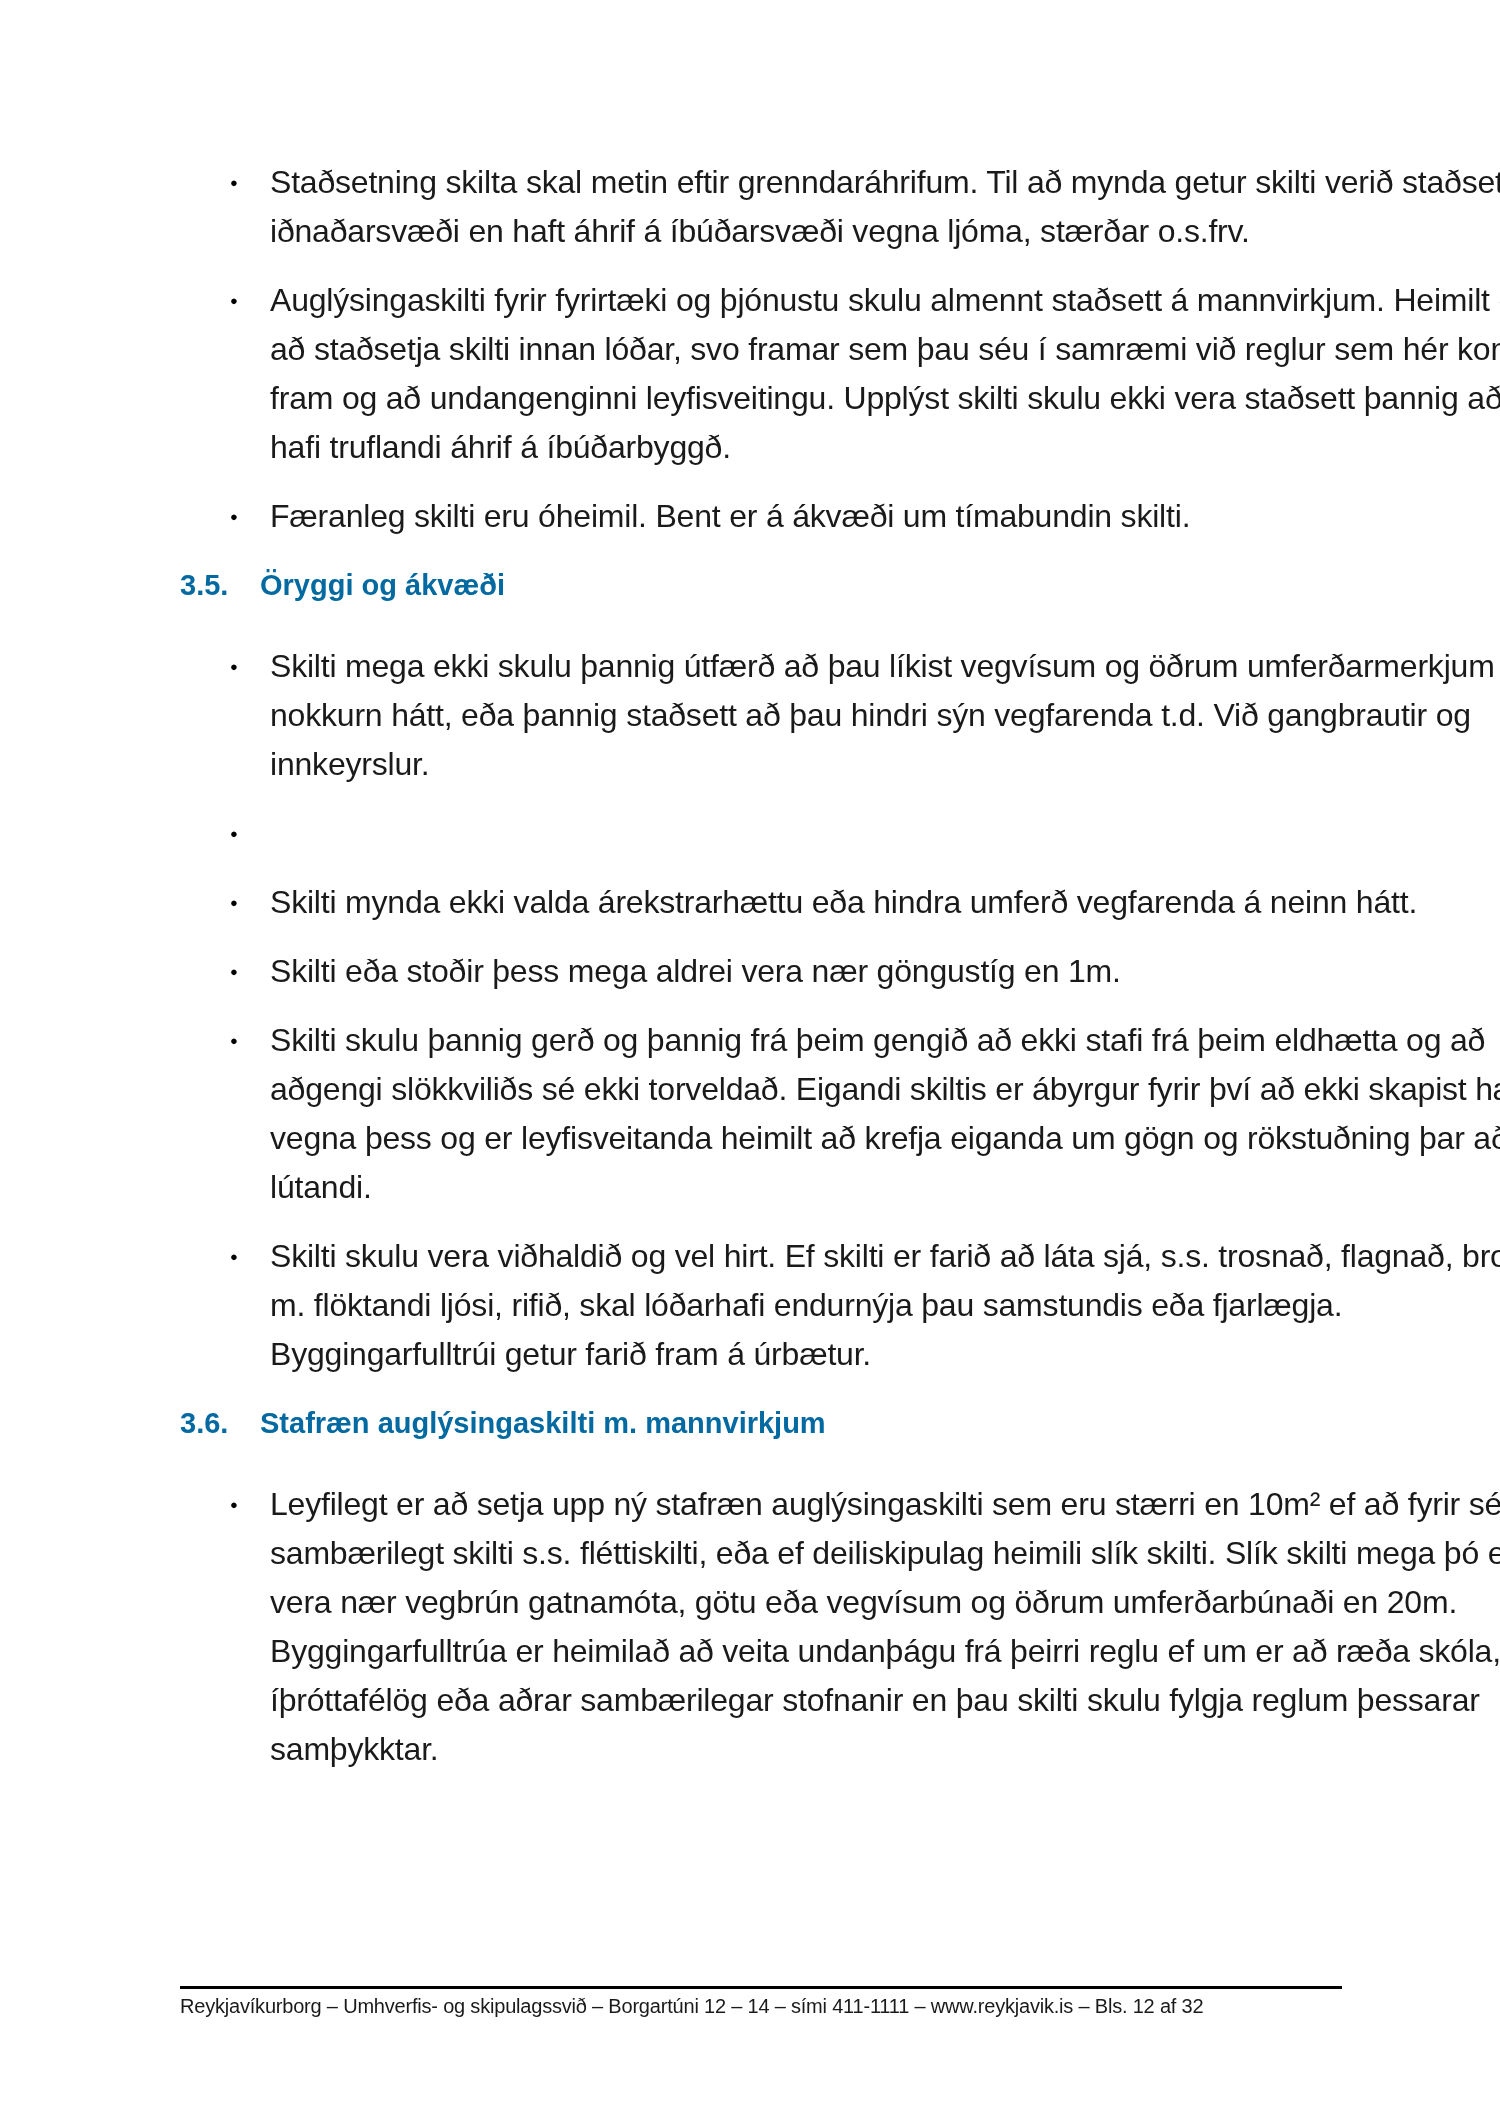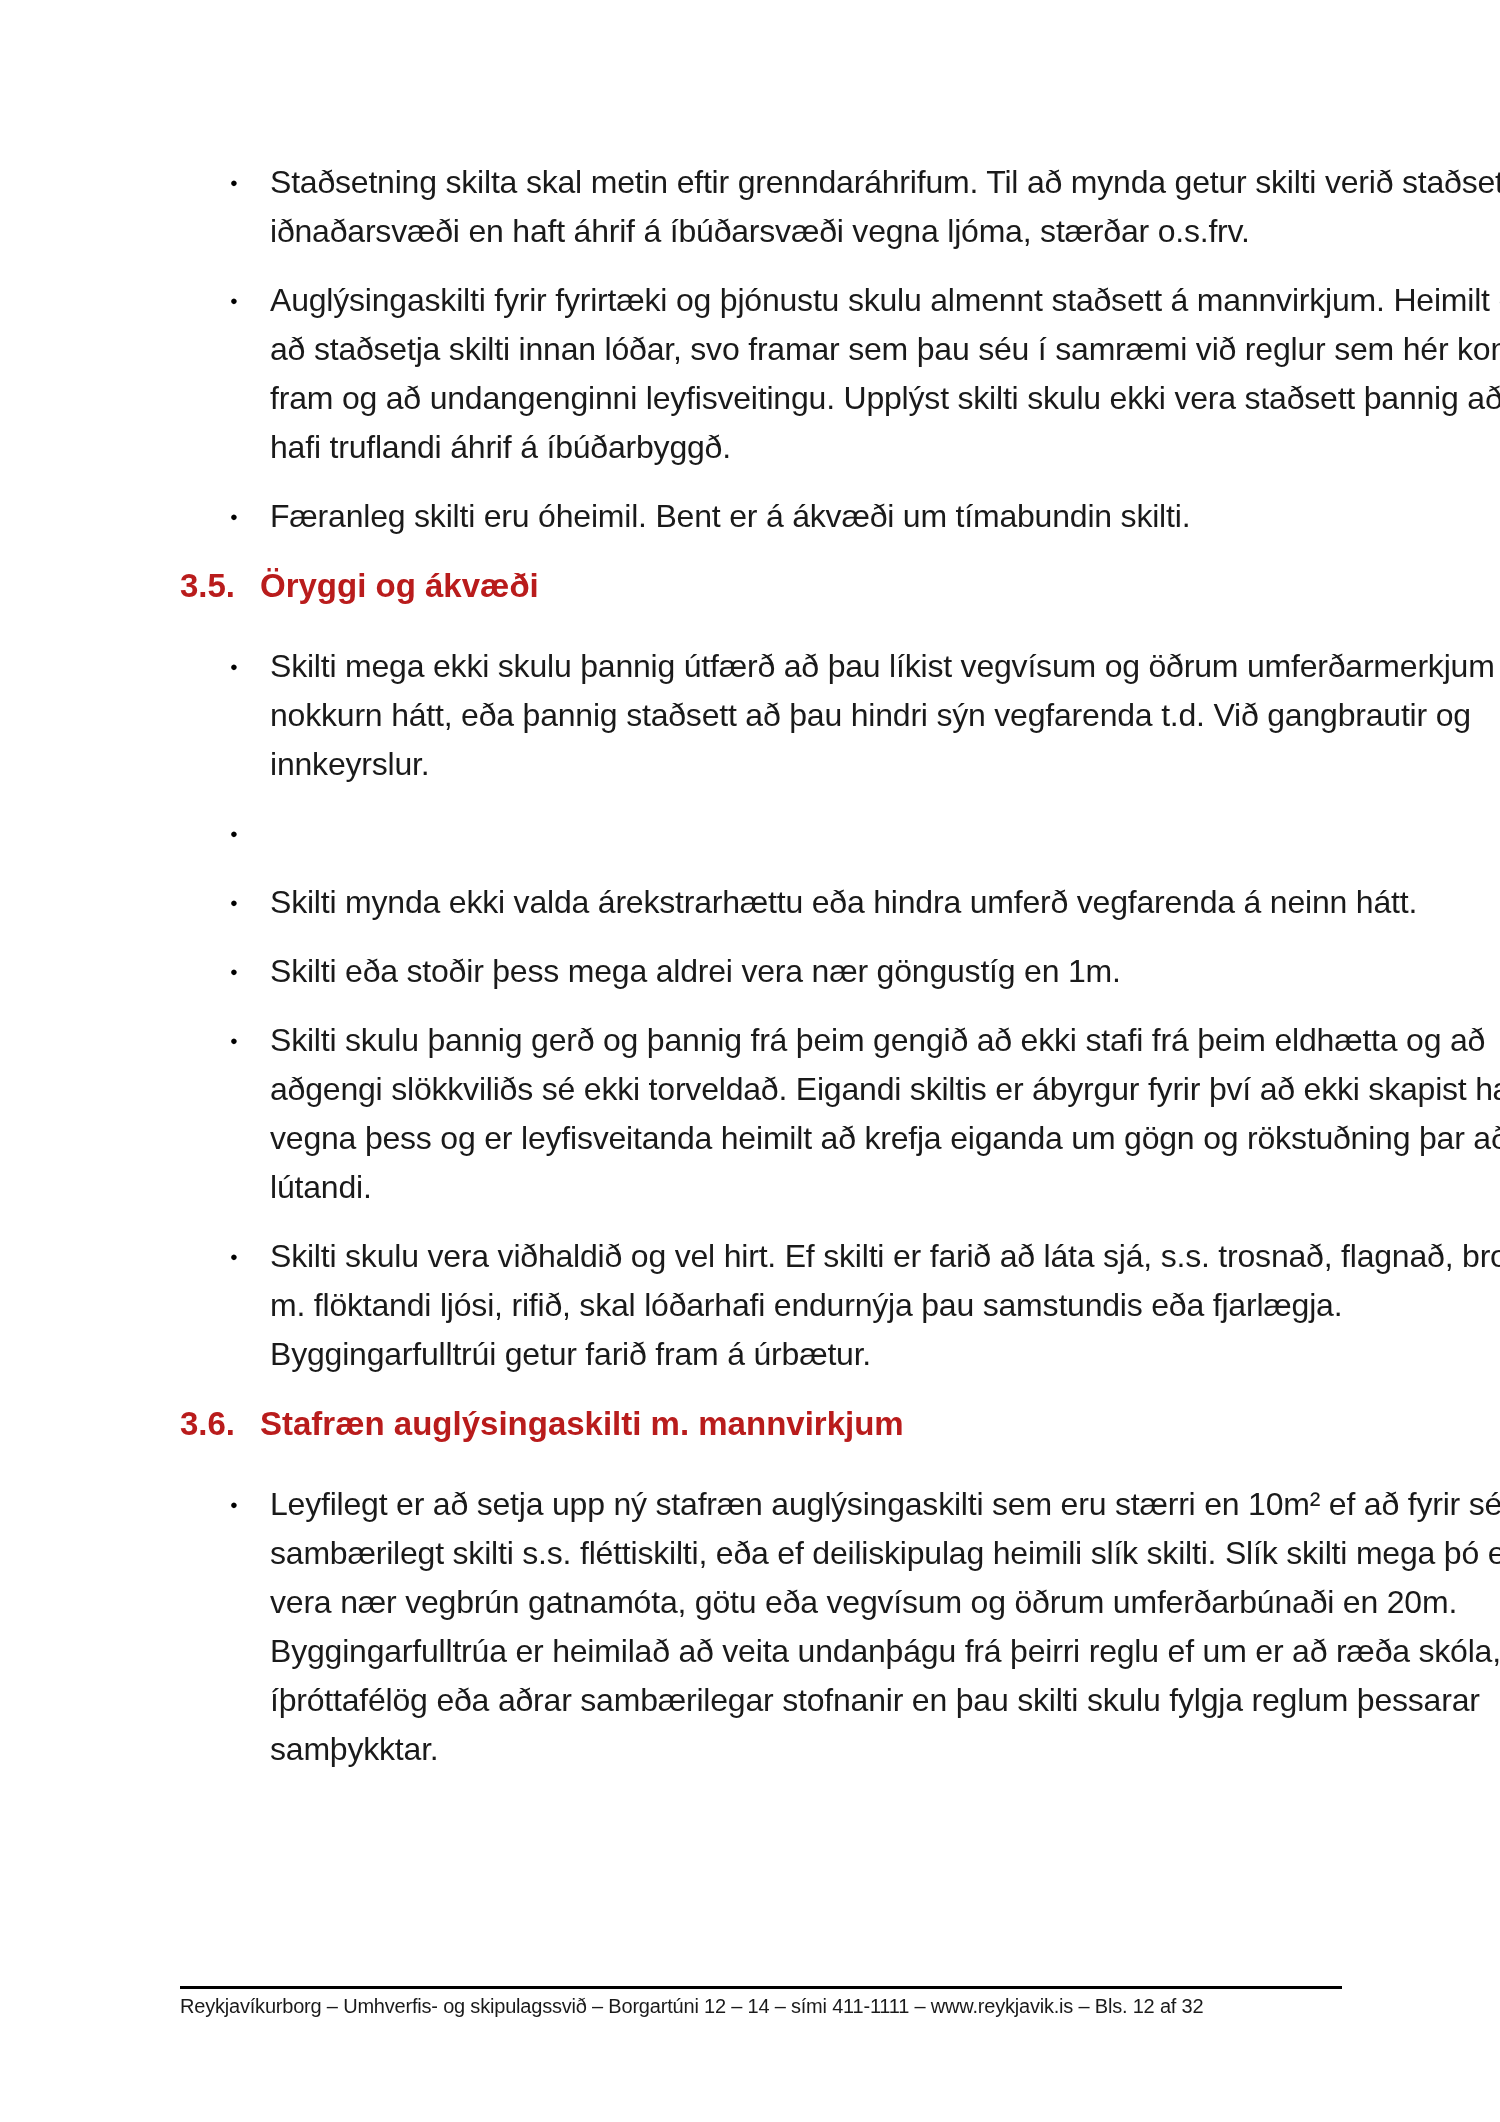--- a/index.html
+++ b/index.html
@@ -37,25 +37,25 @@
   }
   .btext {
     white-space: pre;
     font-size: 32px;
     line-height: 49px;
     letter-spacing: -0.2px;
     color: #1a1a1a;
   }
   h2.section-heading {
     display: flex;
-    font-size: 33px;
+    font-size: 29px;
     line-height: 45px;
     font-weight: bold;
     margin: 22px 0 34px 0;
-    color: #b91c1c;
+    color: #0369a1;
   }
   .heading-number {
     flex: none;
     width: 80px;
   }
   .footer {
     position: absolute;
     top: 1986px;
     left: 180px;
     width: 1162px;

